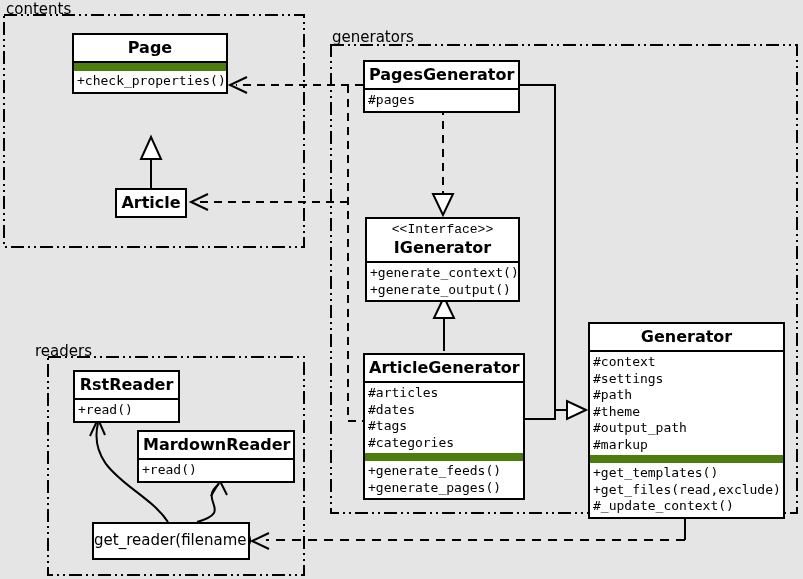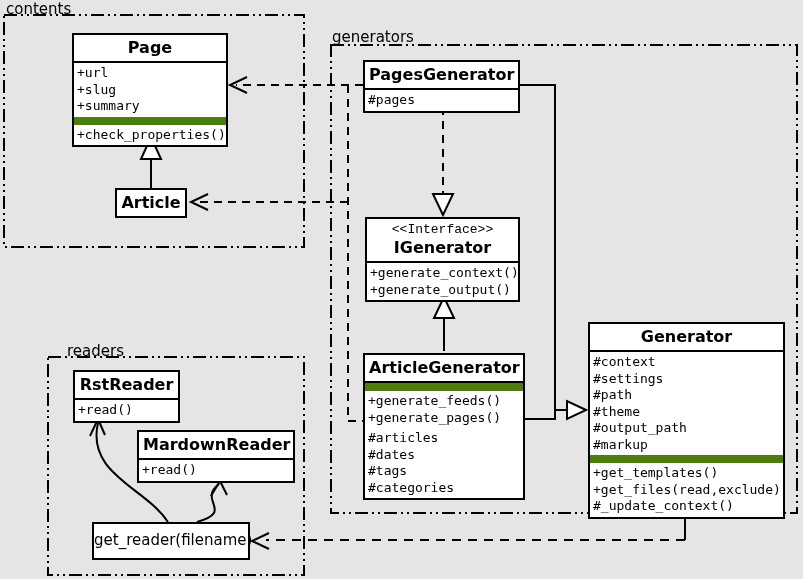--- a/index.html
+++ b/index.html
@@ -94,29 +94,24 @@
     <path d="M269,533 L252,541 L269,549" fill="none" stroke="#000" stroke-width="2"></path>
 
     <path d="M168,522 C146,488 86,474 98,423" fill="none" stroke="#000" stroke-width="2"></path>
     <path d="M90,436 L98,419 L105,435" fill="none" stroke="#000" stroke-width="2"></path>
     <path d="M197,522 C235,511 197,501 219,484" fill="none" stroke="#000" stroke-width="2"></path>
     <path d="M211,496 L220,481 L227,495" fill="none" stroke="#000" stroke-width="2"></path>
   </svg>
 
   <div class="pkg-label" style="left:6px;top:2px">contents</div>
   <div class="pkg-label" style="left:332px;top:30px">generators</div>
-  <div class="pkg-label" style="left:67px;top:344px">readers</div>
+  <div class="pkg-label" style="left:35px;top:344px">readers</div>
 
   <div class="cls" style="left:72px;top:33px;width:156px">
     <div class="cls-title sep">Page</div>
-    <div class="members">
-      <div>+url</div>
-      <div>+slug</div>
-      <div>+summary</div>
-    </div>
     <div class="members m-top">
       <div>+check_properties()</div>
     </div>
   </div>
 
   <div class="cls" style="left:115px;top:188px;width:72px">
     <div class="cls-title">Article</div>
   </div>
 
   <div class="cls" style="left:363px;top:60px;width:157px">
@@ -132,29 +127,29 @@
       <div>IGenerator</div>
     </div>
     <div class="members">
       <div>+generate_context()</div>
       <div>+generate_output()</div>
     </div>
   </div>
 
   <div class="cls" style="left:363px;top:353px;width:162px">
     <div class="cls-title sep">ArticleGenerator</div>
-    <div class="members m-top">
-      <div>+generate_feeds()</div>
-      <div>+generate_pages()</div>
-    </div>
     <div class="members">
       <div>#articles</div>
       <div>#dates</div>
       <div>#tags</div>
       <div>#categories</div>
+    </div>
+    <div class="members m-top">
+      <div>+generate_feeds()</div>
+      <div>+generate_pages()</div>
     </div>
   </div>
 
   <div class="cls" style="left:588px;top:322px;width:197px">
     <div class="cls-title sep">Generator</div>
     <div class="members">
       <div>#context</div>
       <div>#settings</div>
       <div>#path</div>
       <div>#theme</div>

